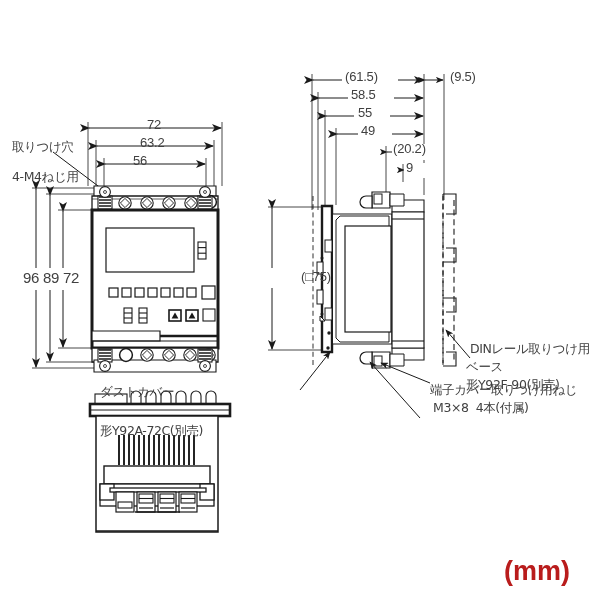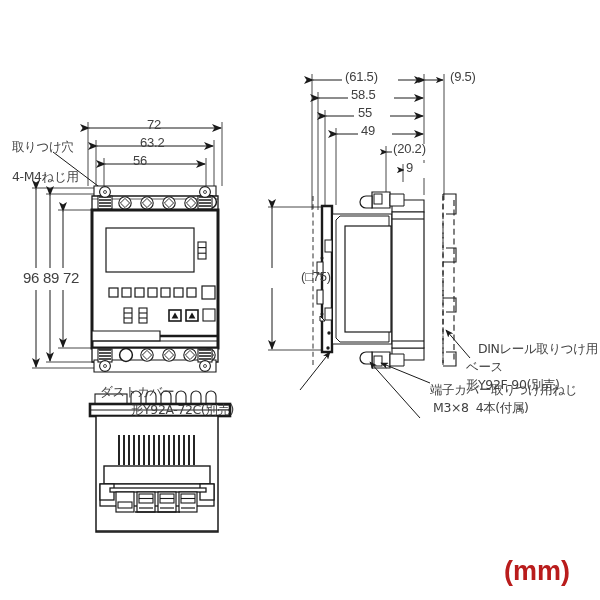--- a/index.html
+++ b/index.html
@@ -449,23 +449,23 @@
   <div class="txt dimnum" style="left:450px; top:70px;">(9.5)</div>
   <div class="txt dimnum" style="left:351px; top:88px;">58.5</div>
   <div class="txt dimnum" style="left:358px; top:106px;">55</div>
   <div class="txt dimnum" style="left:361px; top:124px;">49</div>
   <div class="txt dimnum" style="left:393px; top:142px;">(20.2)</div>
   <div class="txt dimnum" style="left:406px; top:161px;">9</div>
 
   <div class="txt dimnum" style="left:253px; top:270px;margin-left:48px;">(□75)</div>
 
   <div class="txt jp-lead" style="left:100px; top:385px;">ダストカバー</div>
-  <div class="txt jp-lead" style="left:100px; top:403px;margin-left:31px;">形Y92A-72C(別売)</div>
-
-  <div class="txt jp-lead" style="left:470px; top:342px;margin-left:8px;">DINレール取りつけ用</div>
+  <div class="txt jp-lead" style="left:100px; top:424px;">形Y92A-72C(別売)</div>
+
+  <div class="txt jp-lead" style="left:470px; top:342px;">DINレール取りつけ用</div>
   <div class="txt jp-lead" style="left:466px; top:360px;">ベース</div>
   <div class="txt jp-lead" style="left:466px; top:378px;">形Y92F-90(別売)</div>
 
   <div class="txt jp-lead" style="left:430px; top:383px;">端子カバー取りつけ用ねじ</div>
   <div class="txt jp-lead" style="left:433px; top:401px;">M3×8  4本(付属)</div>
 
 
   <div class="txt unit" style="left:504px; top:556px;">(mm)</div>
 
 </div>

